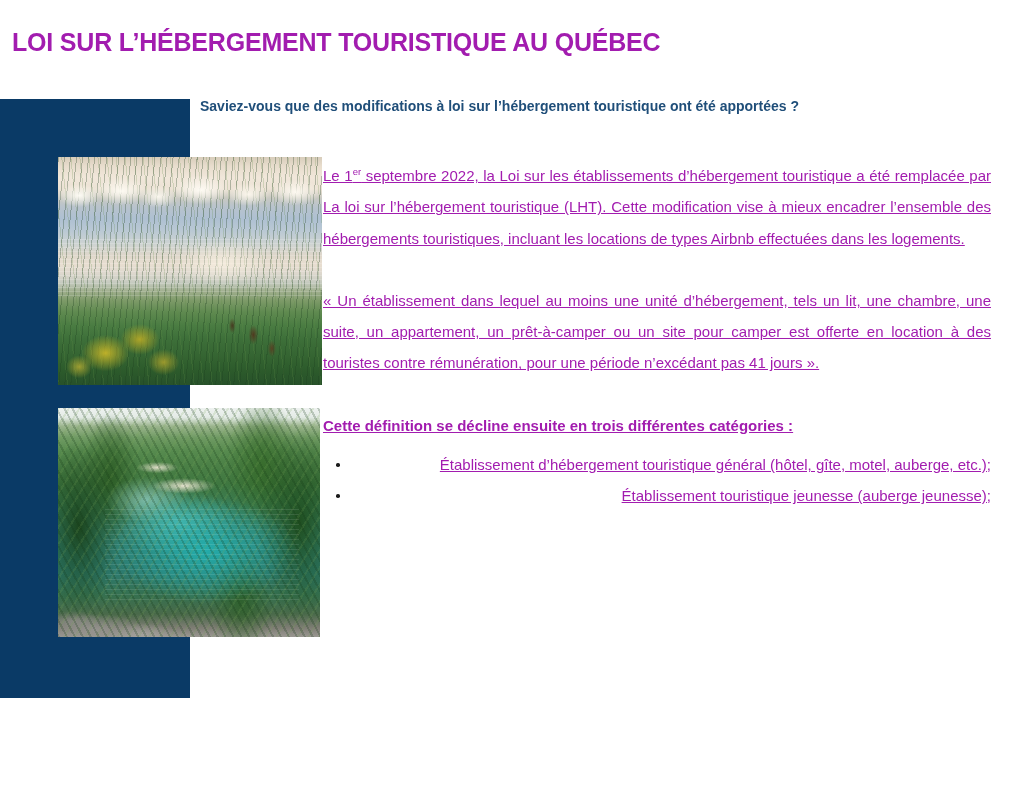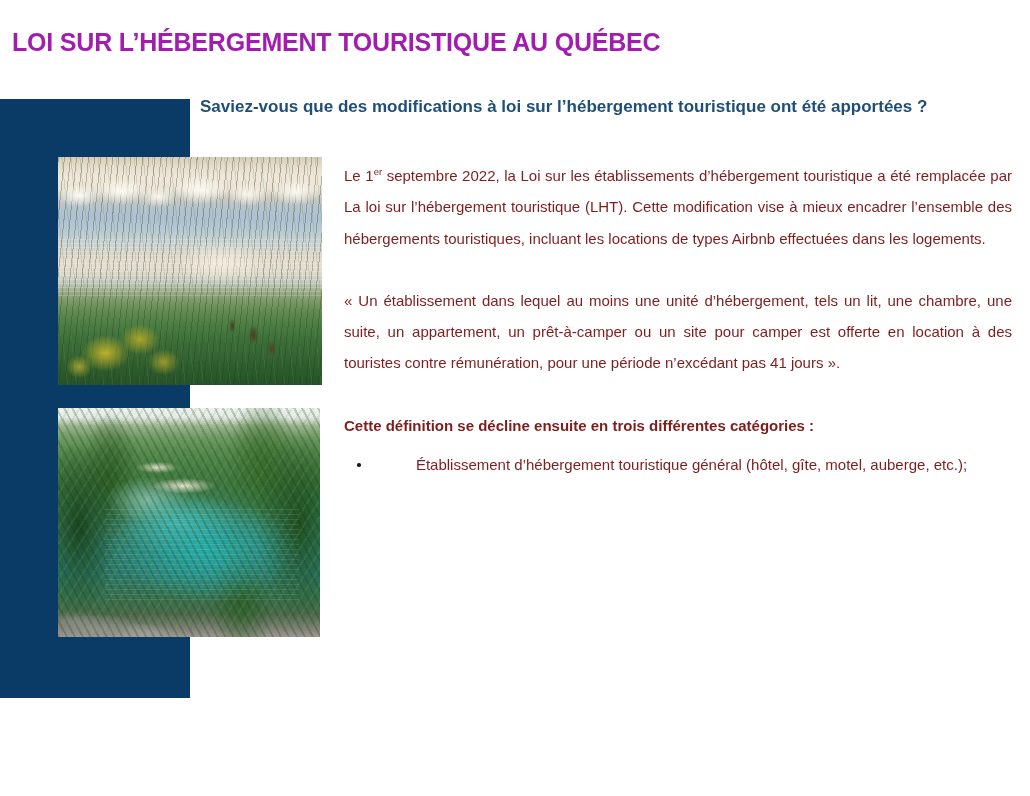--- a/index.html
+++ b/index.html
@@ -196,36 +196,37 @@
       rgba(255,255,255,.10) 0px, rgba(255,255,255,.10) 1px,
       rgba(255,255,255,0) 1px, rgba(255,255,255,0) 5px);
   }
 
   
   .subtitle {
     position: absolute;
     left: 200px;
     top: 96px;
     width: 790px;
-    font-size: 17px;
+    font-size: 14px;
     font-weight: bold;
     line-height: 21px;
     color: #1F4E79;
   }
   .subtitle .line { display: block; white-space: nowrap; }
 
   
   .body-col {
     position: absolute;
-    left: 344px;
+    left: 323px;
     top: 160px;
     width: 668px;
     font-size: 15px;
     line-height: 31.3px;
-    color: #7f1d1d;
+    color: #a21caf;
+    text-decoration: underline;
   }
   .body-col p {
     margin: 0 0 31px 0;
     text-align: justify;
     text-justify: inter-word;
   }
   .body-col p:last-of-type { margin-bottom: 8px; }
   .body-col p.no-justify { text-align: left; }
   .body-col sup {
     font-size: 9.5px;
@@ -239,21 +240,21 @@
   }
   .bullet-list {
     margin: 0;
     padding: 0;
     list-style: none;
   }
   .bullet-list li {
     position: relative;
     padding-left: 27px;
     line-height: 31.3px;
-    text-align: center;
+    text-align: right;
   }
   .bullet-list li::before {
     content: "";
     position: absolute;
     left: 13px;
     top: 14px;
     width: 3.5px;
     height: 3.5px;
     border-radius: 50%;
     background: #1a1a1a;
@@ -282,15 +283,16 @@
 
   <p><span>Le 1</span><sup>er</sup><span> septembre 2022, la Loi sur les établissements d’hébergement touristique a été remplacée par La loi sur l’hébergement touristique (LHT). Cette modification vise à mieux encadrer l’ensemble des hébergements touristiques, incluant les locations de types Airbnb effectuées dans les logements.</span></p>
 
 
   <p>« Un établissement dans lequel au moins une unité d’hébergement, tels un lit, une chambre, une suite, un appartement, un prêt-à-camper ou un site pour camper est offerte en location à des touristes contre rémunération, pour une période n’excédant pas 41 jours ».</p>
 
   <p class="bold-lead">Cette définition se décline ensuite en trois différentes catégories :</p>
 
   <ul class="bullet-list">
     <li>Établissement d’hébergement touristique général (hôtel, gîte, motel, auberge, etc.);</li>
+    <li>Établissement touristique jeunesse (auberge jeunesse);</li>
   </ul>
 
 </div>
 
 </body></html>

